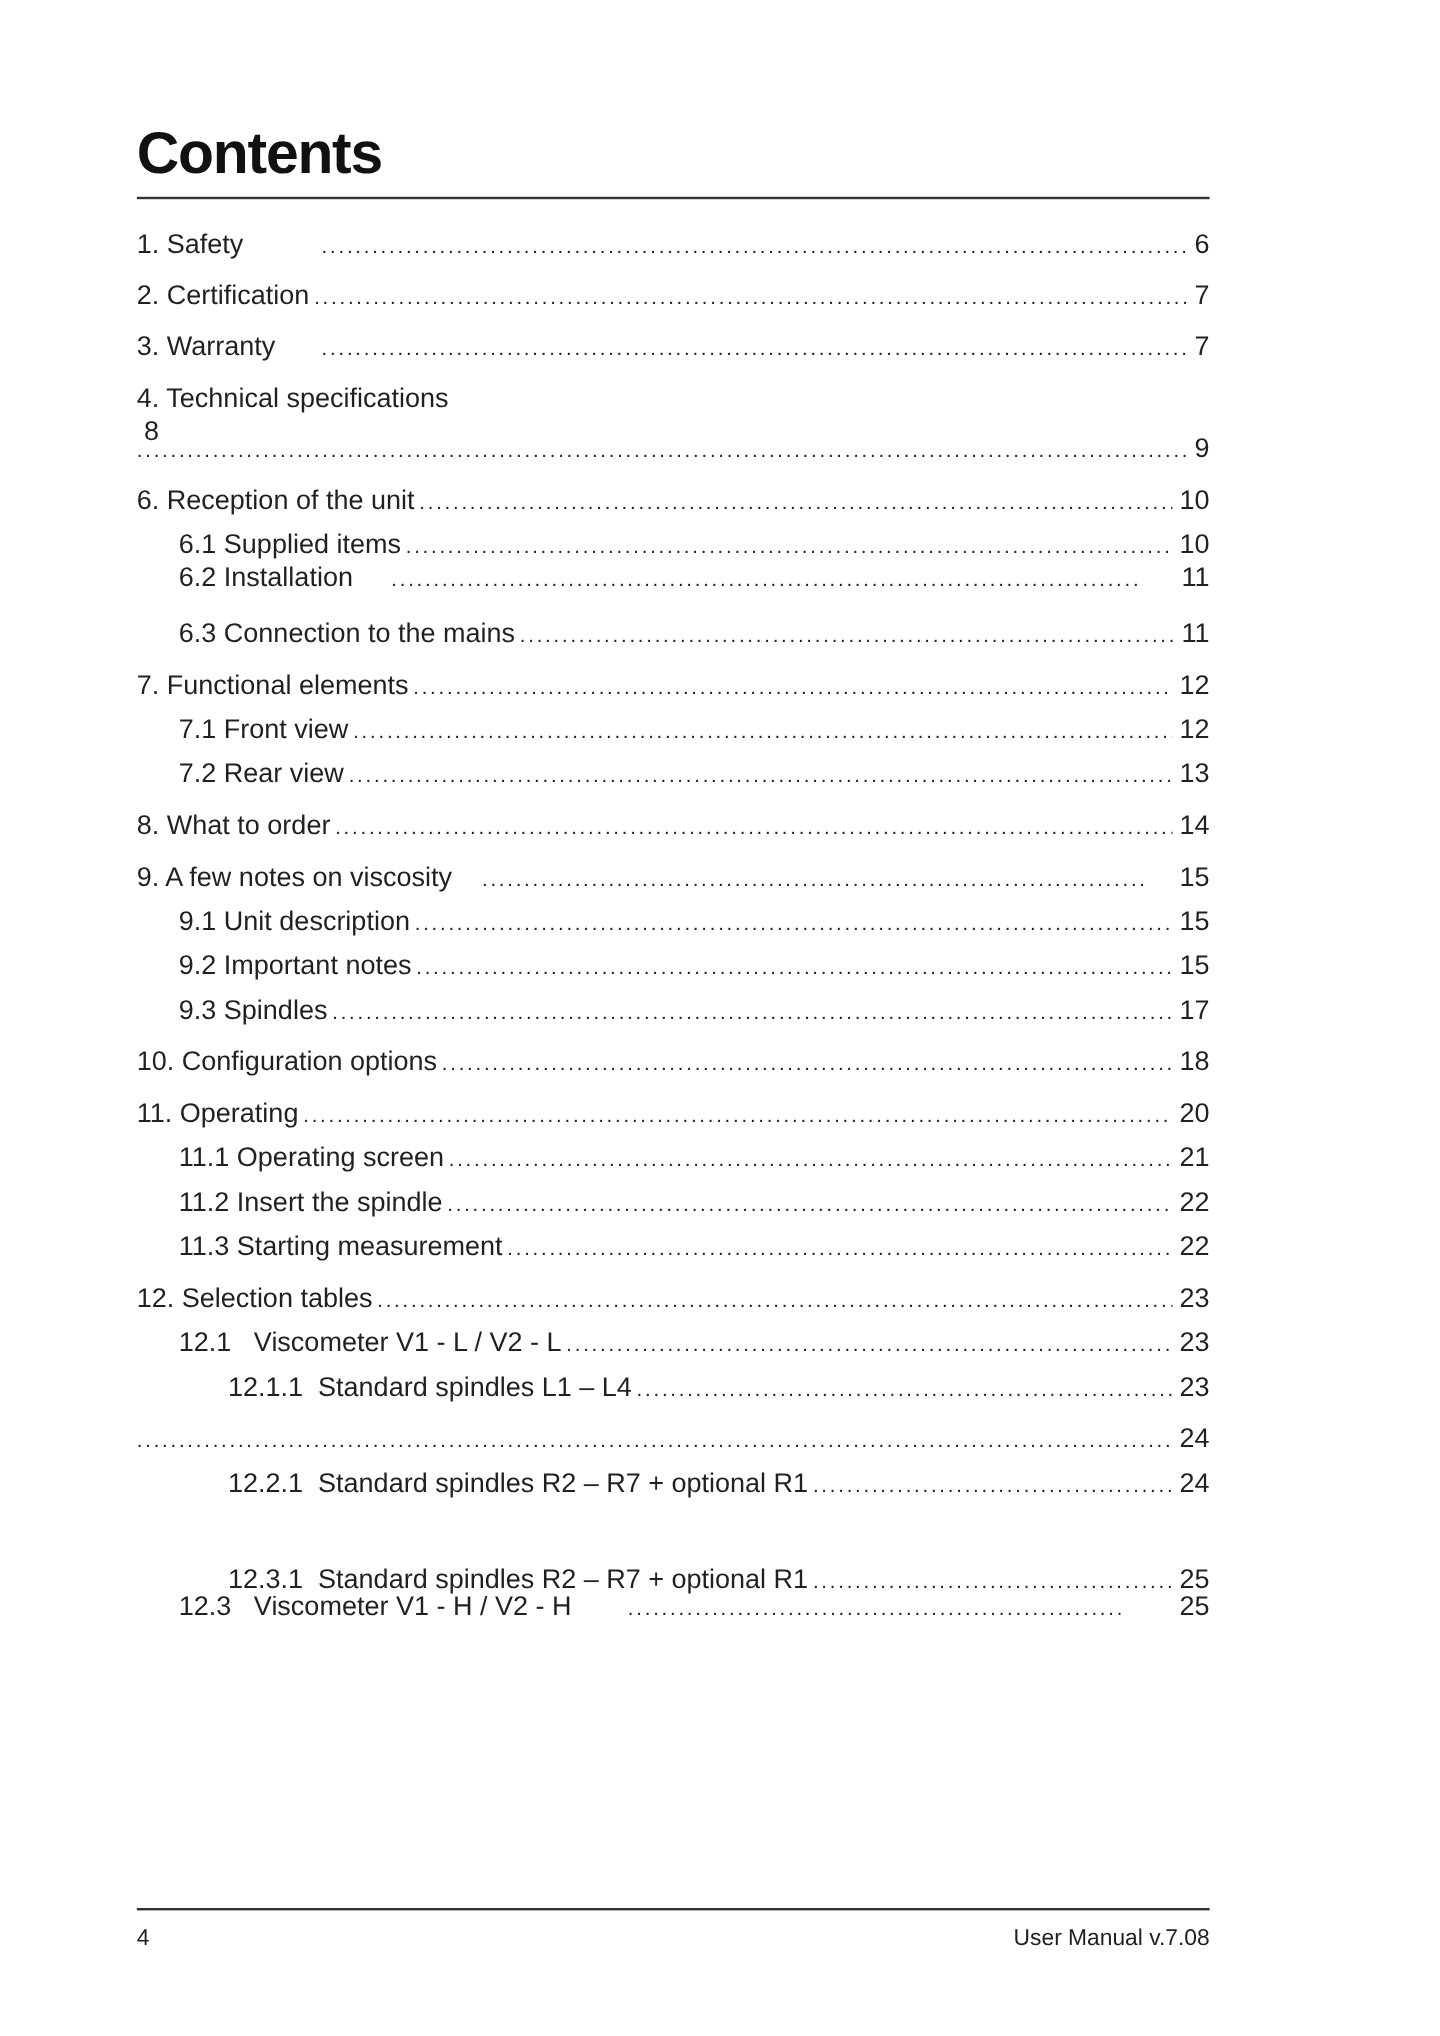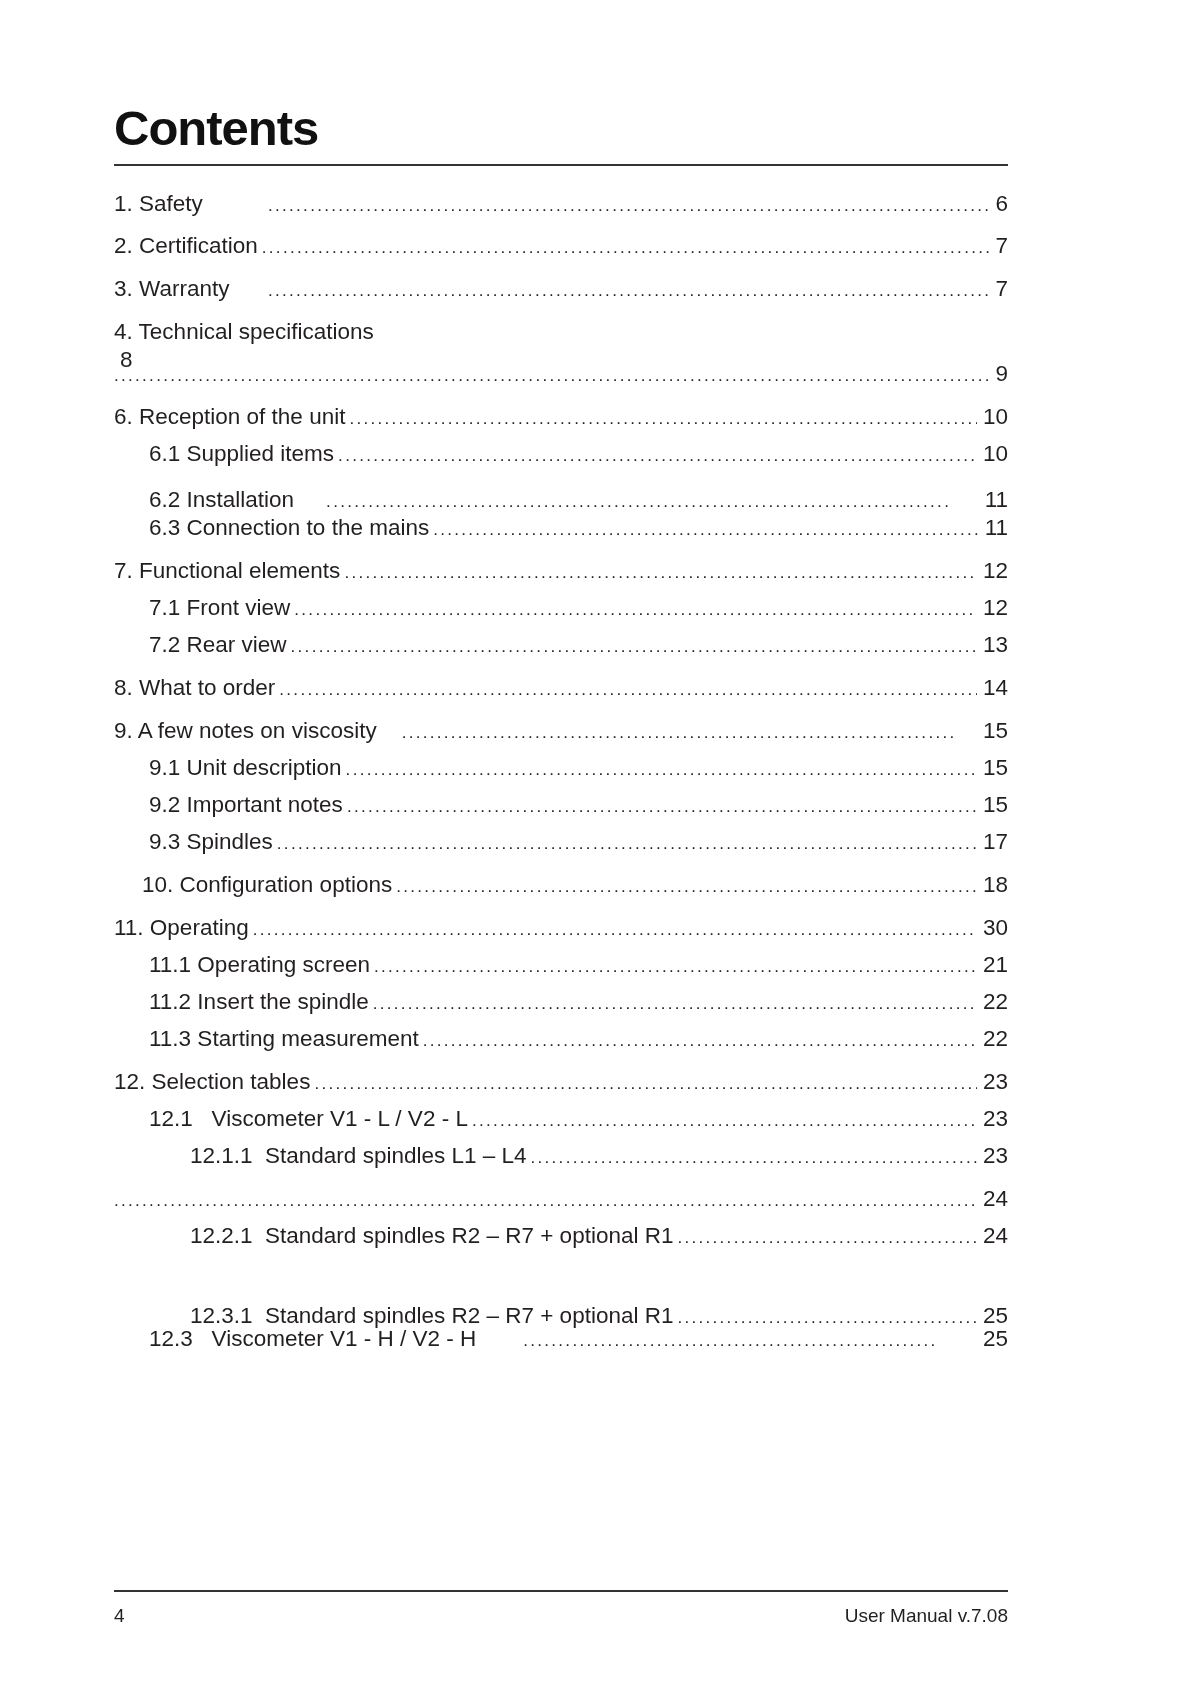--- a/index.html
+++ b/index.html
@@ -56,21 +56,21 @@
     <div class="entry lvl1" style="top: 403px;">
       <span class="label" style="white-space: pre;">6. Reception of the unit</span>
       <span class="leader"></span>
       <span class="page">10</span>
     </div>
     <div class="entry lvl2" style="top: 440px;">
       <span class="label" style="white-space: pre;">6.1 Supplied items</span>
       <span class="leader"></span>
       <span class="page">10</span>
     </div>
-    <div class="entry lvl2" style="top: 486px; gap: 28px;">
+    <div class="entry lvl2" style="top: 467px; gap: 28px;">
       <span class="label" style="white-space: pre;">6.2 Installation</span>
       <span class="leader"></span>
       <span class="page">11</span>
     </div>
     <div class="entry lvl2" style="top: 514px;">
       <span class="label" style="white-space: pre;">6.3 Connection to the mains</span>
       <span class="leader"></span>
       <span class="page">11</span>
     </div>
     <div class="entry lvl1" style="top: 557px;">
@@ -107,28 +107,28 @@
       <span class="label" style="white-space: pre;">9.2 Important notes</span>
       <span class="leader"></span>
       <span class="page">15</span>
     </div>
     <div class="entry lvl2" style="top: 828px;">
       <span class="label" style="white-space: pre;">9.3 Spindles</span>
       <span class="leader"></span>
       <span class="page">17</span>
     </div>
     <div class="entry lvl1" style="top: 871px;">
-      <span class="label" style="white-space: pre; margin-left: 28px;">10. Configuration options</span>
+      <span class="label" style="white-space: pre;">10. Configuration options</span>
       <span class="leader"></span>
       <span class="page">18</span>
     </div>
     <div class="entry lvl1" style="top: 914px;">
       <span class="label" style="white-space: pre;">11. Operating</span>
       <span class="leader"></span>
-      <span class="page">30</span>
+      <span class="page">20</span>
     </div>
     <div class="entry lvl2" style="top: 951px;">
       <span class="label" style="white-space: pre;">11.1 Operating screen</span>
       <span class="leader"></span>
       <span class="page">21</span>
     </div>
     <div class="entry lvl2" style="top: 988px;">
       <span class="label" style="white-space: pre;">11.2 Insert the spindle</span>
       <span class="leader"></span>
       <span class="page">22</span>

